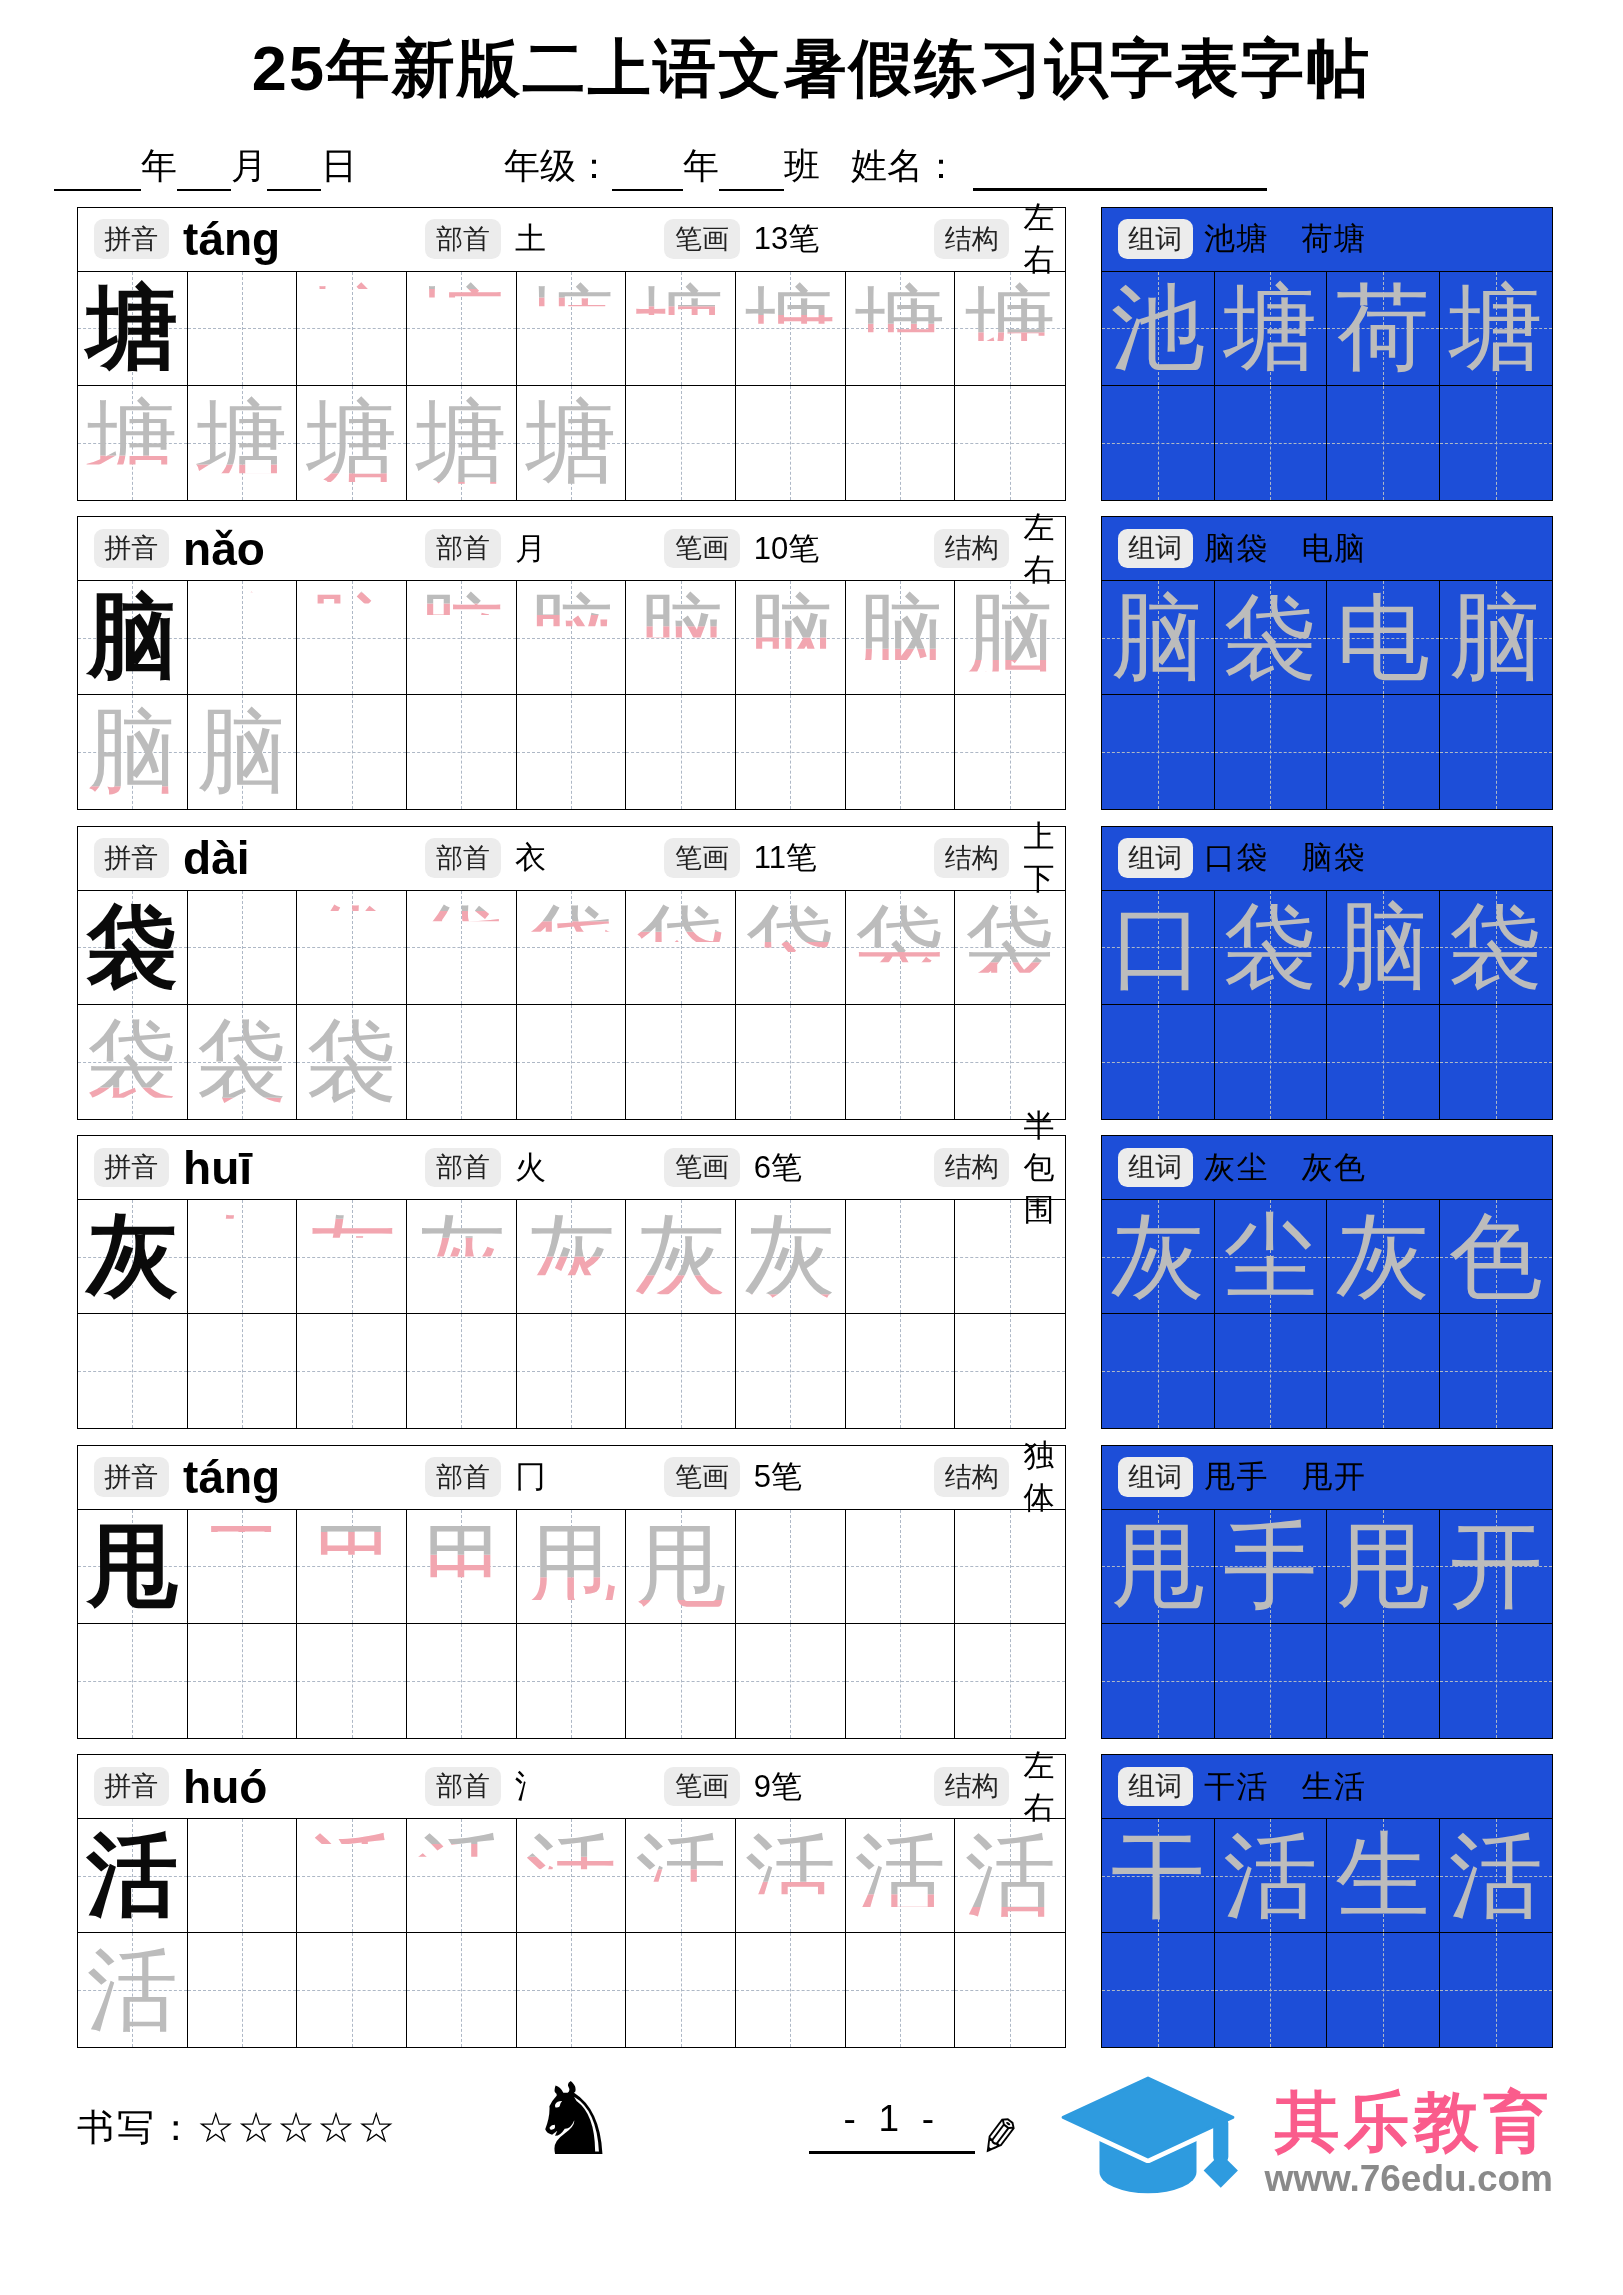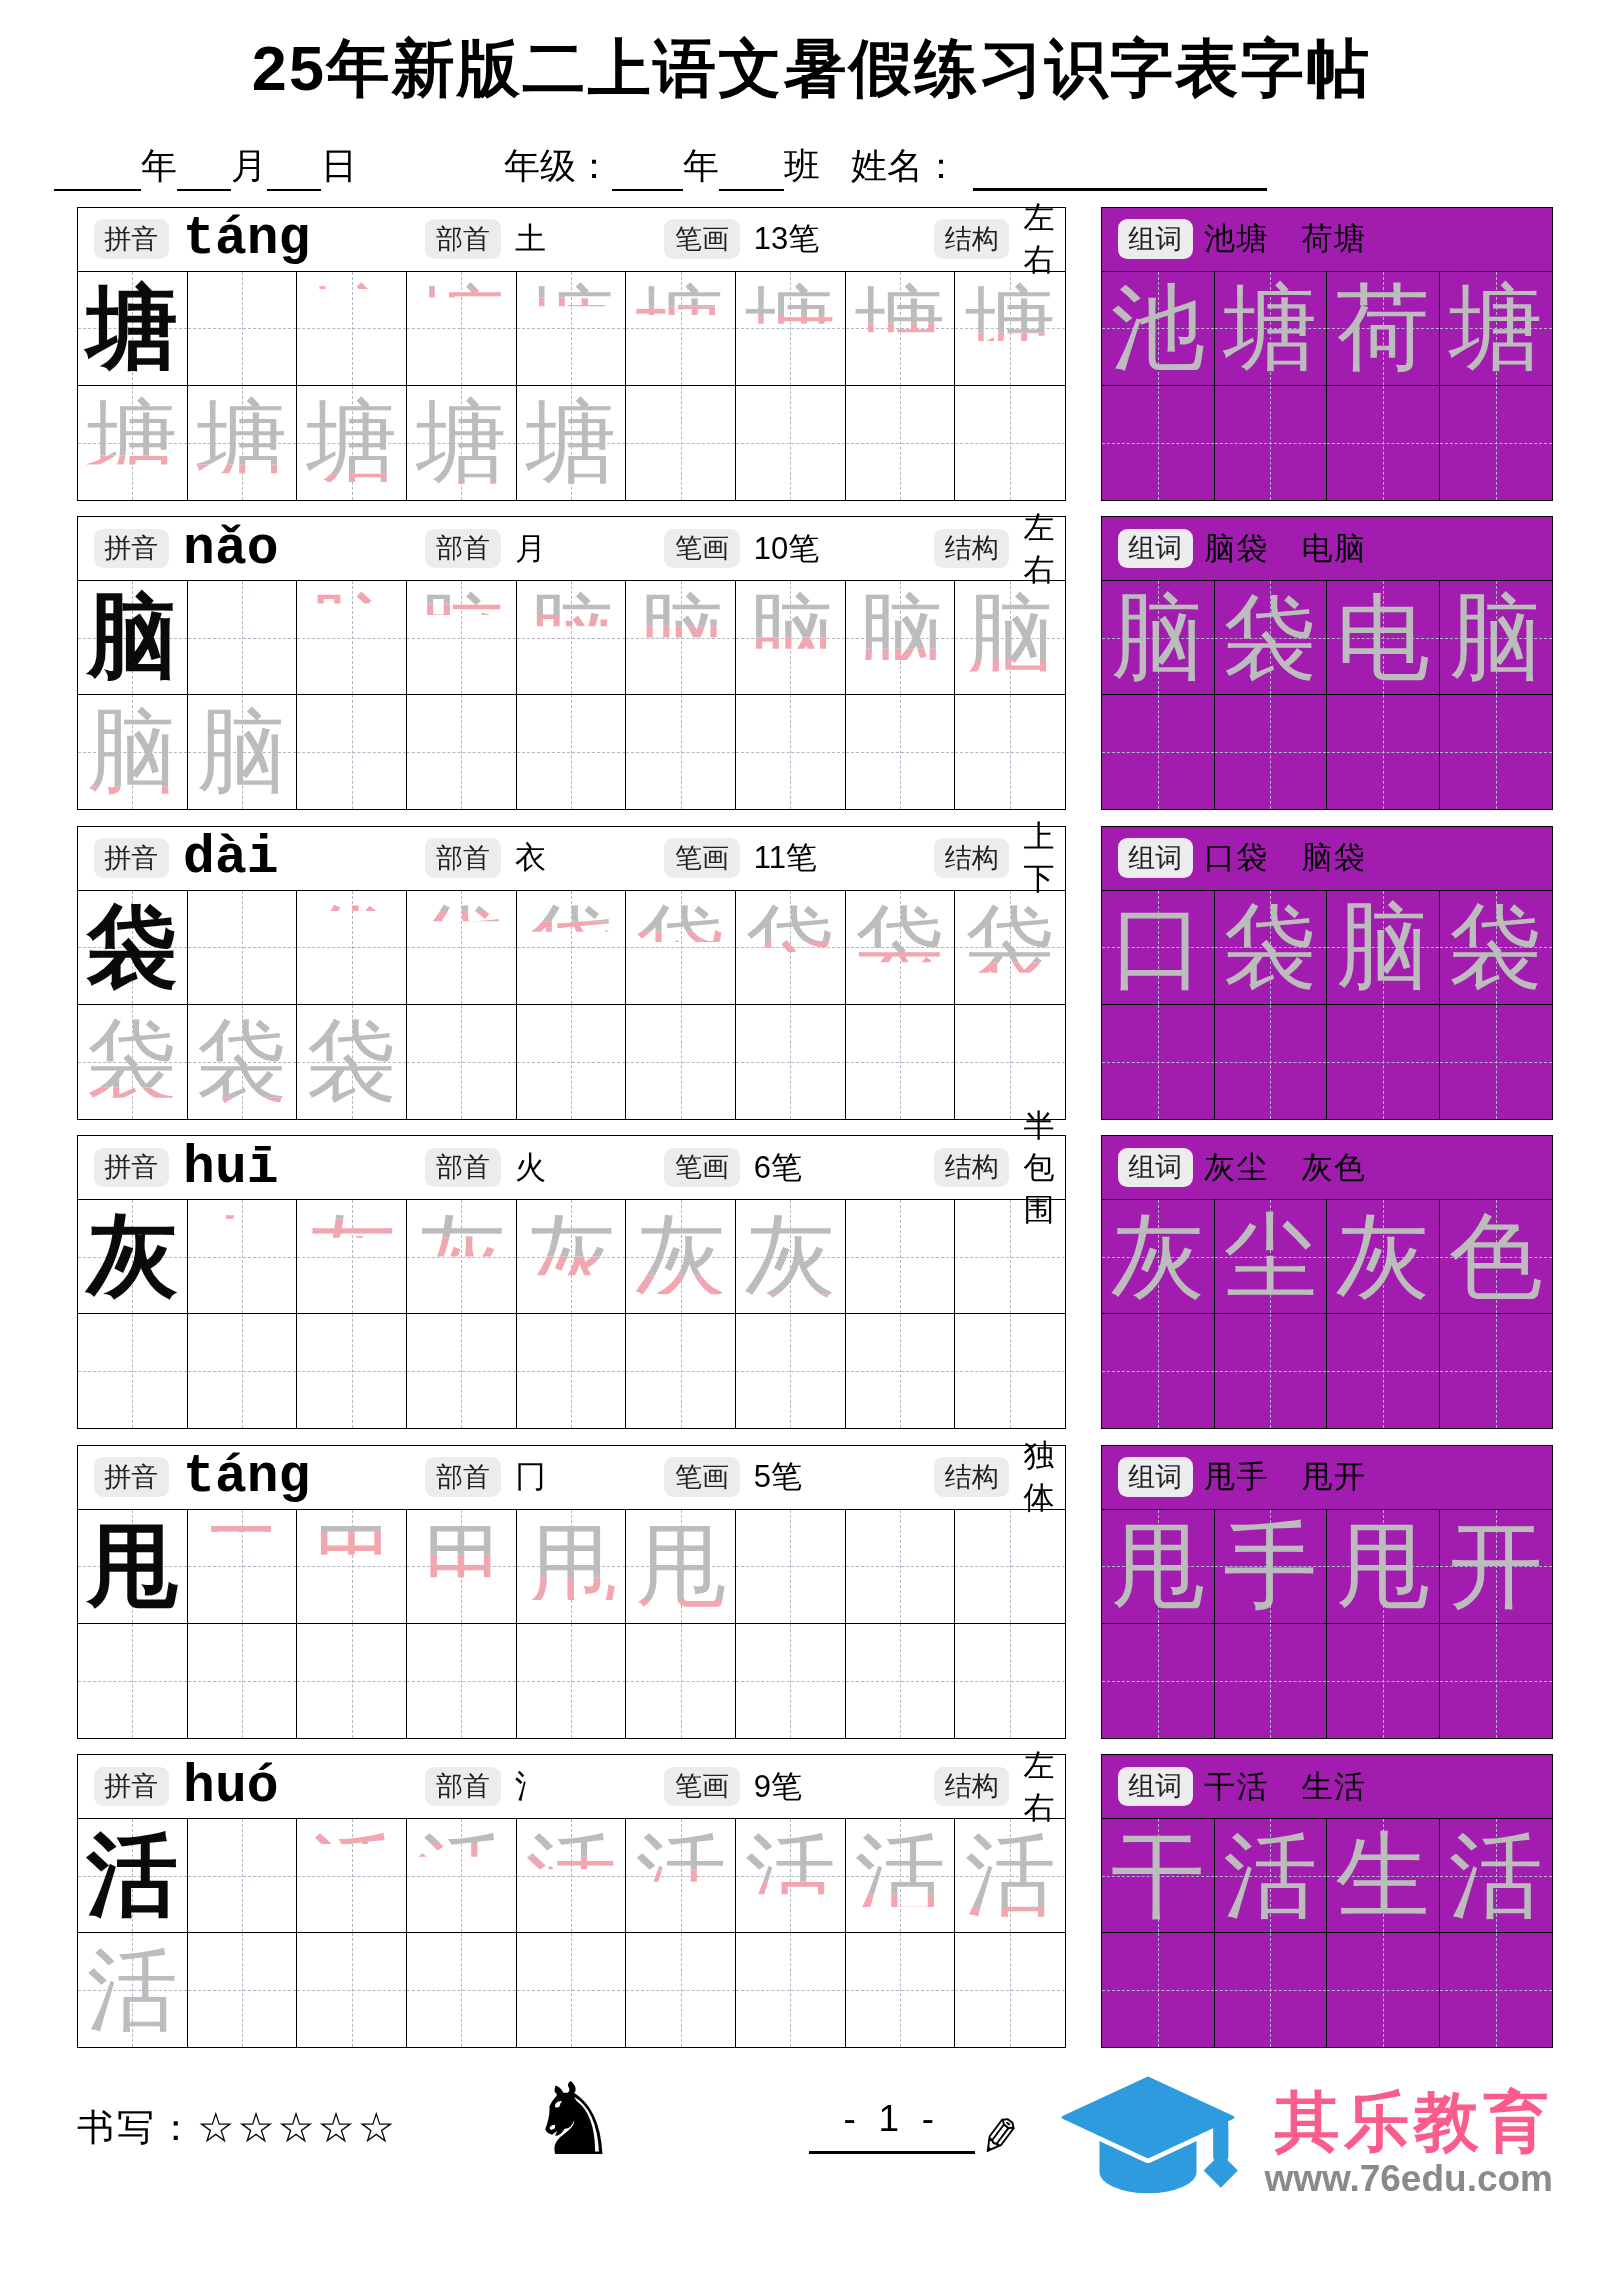--- a/index.html
+++ b/index.html
@@ -18,31 +18,31 @@
   }
   .bl{display:inline-block;border-bottom:2.3px solid #000;height:39px;}
   .bl-y{width:87px}.bl-m{width:54px}.bl-d{width:54px}
   .bl-g{width:71px}.bl-c{width:65px}
   .bl-name{width:294px;border-bottom:3.9px solid #000;height:45px;margin-left:14px}
   .dsp{display:inline-block;width:147px}
   .dsp2{display:inline-block;width:31px}
   
   .block-row{display:flex;gap:35px;margin:15.5px 0 0 77px;}
   .lblock{width:989px;border:1.5px solid #000;box-sizing:border-box;background:#fff;}
-  .rblock{width:452px;border:1.5px solid #000;box-sizing:border-box;background:#a21caf;}
+  .rblock{width:452px;border:1.5px solid #000;box-sizing:border-box;background:#1d4ed8;}
   .bhead{height:63px;display:flex;align-items:center;padding:0 15.5px;gap:10.8px;font-size:31px;}
   .hgroup{display:flex;align-items:center;gap:14px;}
   .hg1{flex-basis:321px;flex-shrink:0}
   .hg2{flex-basis:228px;flex-shrink:0}
   .hg3{flex-basis:259px;flex-shrink:0}
   .badge{
     background:#ececec;border-radius:9.3px;padding:6.2px 10.8px;
     font-size:27px;color:#222;line-height:1;white-space:nowrap;
   }
-  .pinyin{font-size:53px;font-weight:600;font-family:Liberation Mono, monospace;}
+  .pinyin{font-size:46px;font-weight:600;font-family:Liberation Sans, sans-serif;}
   .hval{font-size:31px;}
   .words{font-size:31px;letter-spacing:1.5px;}
   
   .pgrid{display:grid;grid-template-columns:repeat(9,1fr);border-top:1.5px solid #000;}
   .tgrid{display:grid;grid-template-columns:repeat(4,1fr);border-top:1.5px solid #000;}
   .cell{
     height:114px;position:relative;box-sizing:border-box;
     border-right:1.5px solid #000;border-bottom:1.5px solid #000;overflow:hidden;
   }
   .pgrid .cell:nth-child(9n){border-right:none}

